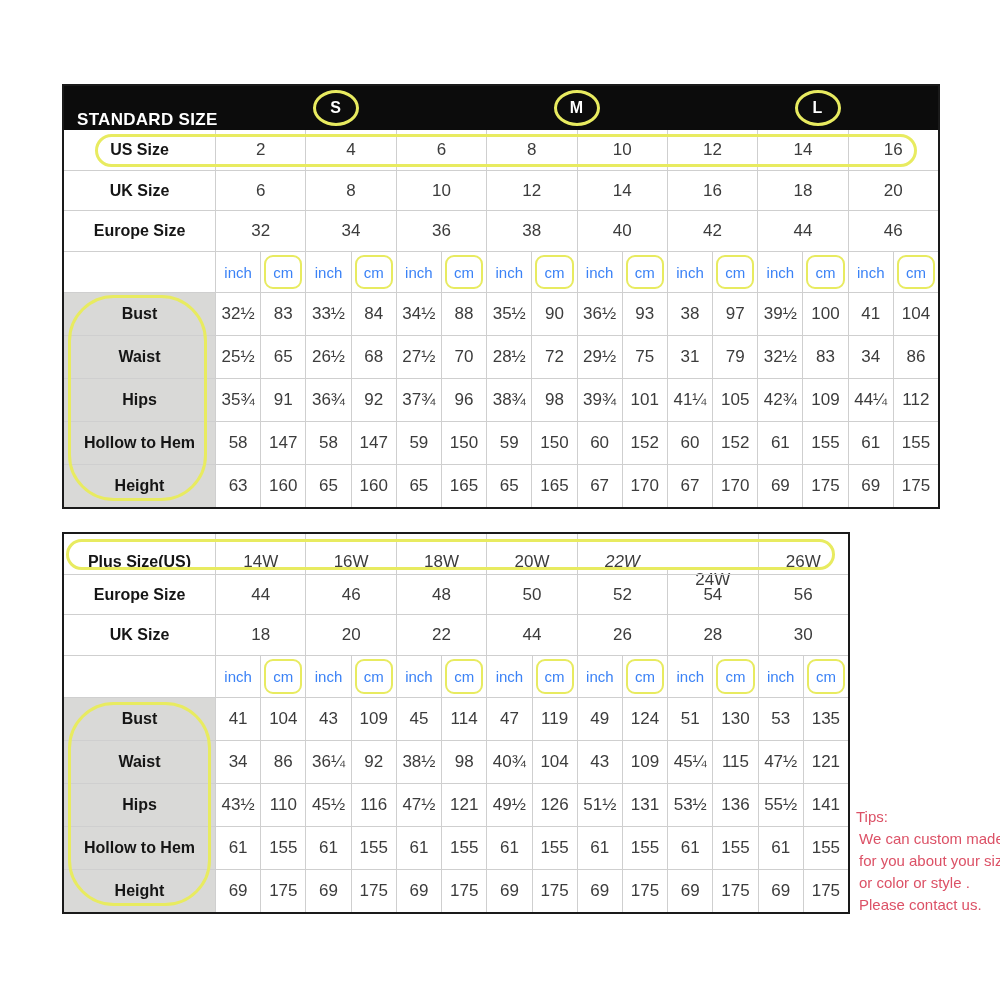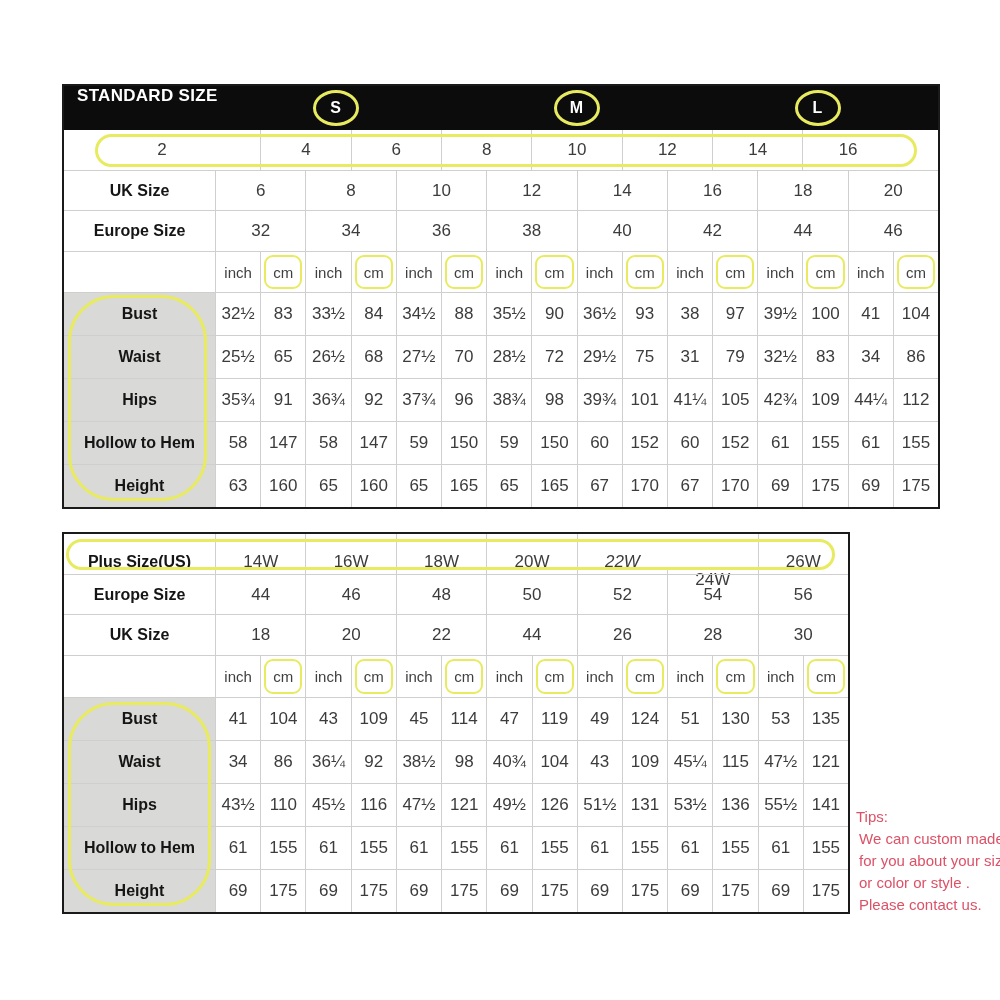--- a/index.html
+++ b/index.html
@@ -8,38 +8,38 @@
     position: relative; width: 1000px; height: 1000px; background: #fff;
     font-family: "Liberation Sans", sans-serif; overflow: hidden;
   }
   .size-table {
     position: absolute; background: #fff; border: 2px solid #1a1a1a;
   }
   #standard-table { left: 62px; top: 84px; width: 878px; }
   #plus-table     { left: 62px; top: 532px; width: 788px; }
 
   
-  .black-header { height: 44px; background: var(--ink, #0c0c0c); display: flex; align-items: flex-start; }
+  .black-header { height: 44px; background: var(--ink, #0c0c0c); display: flex; align-items: flex-end; }
   .bh-label { width: 151px; padding-left: 13px; color: #fff; font-weight: bold; font-size: 17px; letter-spacing: .3px; white-space: nowrap; }
   .bh-groups { flex: 1; display: flex; height: 100%; }
   .bh-zone { flex: 1; display: flex; align-items: center; justify-content: center; }
   .oval {
     width: 46px; height: 36px; border: 3px solid var(--yellow, #e8eb60); border-radius: 50%;
     color: #fff; font-weight: bold; font-size: 16px; display: flex; align-items: center; justify-content: center;
   }
 
   
   .trow { display: grid; position: relative; }
   .tbody .trow + .trow { border-top: 1px solid #cfcfcf; }
   .cell { display: flex; align-items: center; justify-content: center; position: relative; min-width: 0; }
   .cell:not(:first-child) { border-left: 1px solid #cfcfcf; }
   .row-label { font-weight: bold; font-size: 16px; color: #151515; white-space: nowrap; }
   .mlabel { background: var(--gray, #d9d9d7); }
   .val { font-size: 17px; color: #3c3c3c; white-space: nowrap; }
-  .unit-text { font-size: 15px; color: #404040; position: relative; z-index: 1; }
+  .unit-text { font-size: 15px; color: #3b82f6; position: relative; z-index: 1; }
 
   
   .cm-ring { position: absolute; left: 3px; right: 3px; top: 3px; bottom: 3px; border: 2.5px solid var(--yellow, #e8eb60); border-radius: 9px; }
   .row-ring { position: absolute; border: 3px solid var(--yellow, #e8eb60); border-radius: 17px; pointer-events: none; z-index: 2; }
   .ring-t1 { left: 31px; right: 21px; top: 4px; bottom: 3px; }
   .ring-t2 { left: 2px; right: 13px; top: 5px; bottom: 4px; border-radius: 16px; }
   .label-outline { position: absolute; border: 3px solid var(--yellow, #e8eb60); border-radius: 46px; pointer-events: none; z-index: 2; }
   .t1-outline { left: 4px; top: 209px; width: 139px; height: 206px; }
   .t2-outline { left: 4px; top: 168px; width: 143px; height: 204px; }
 
@@ -62,20 +62,21 @@
           <div class="bh-zone">
             <div class="oval">M</div>
           </div>
           <div class="bh-zone">
             <div class="oval">L</div>
           </div>
         </div>
     </div>
     <div class="tbody" id="t1-body">
         <div class="trow size-row" style="grid-template-columns: 151px repeat(16, 1fr); height: 40px;">
+          <div class="cell row-label">US Size</div>
           <div class="cell val" style="grid-column: span 2;">2</div>
           <div class="cell val" style="grid-column: span 2;">4</div>
           <div class="cell val" style="grid-column: span 2;">6</div>
           <div class="cell val" style="grid-column: span 2;">8</div>
           <div class="cell val" style="grid-column: span 2;">10</div>
           <div class="cell val" style="grid-column: span 2;">12</div>
           <div class="cell val" style="grid-column: span 2;">14</div>
           <div class="cell val" style="grid-column: span 2;">16</div>
           <div class="row-ring ring-t1"></div>
         </div>

